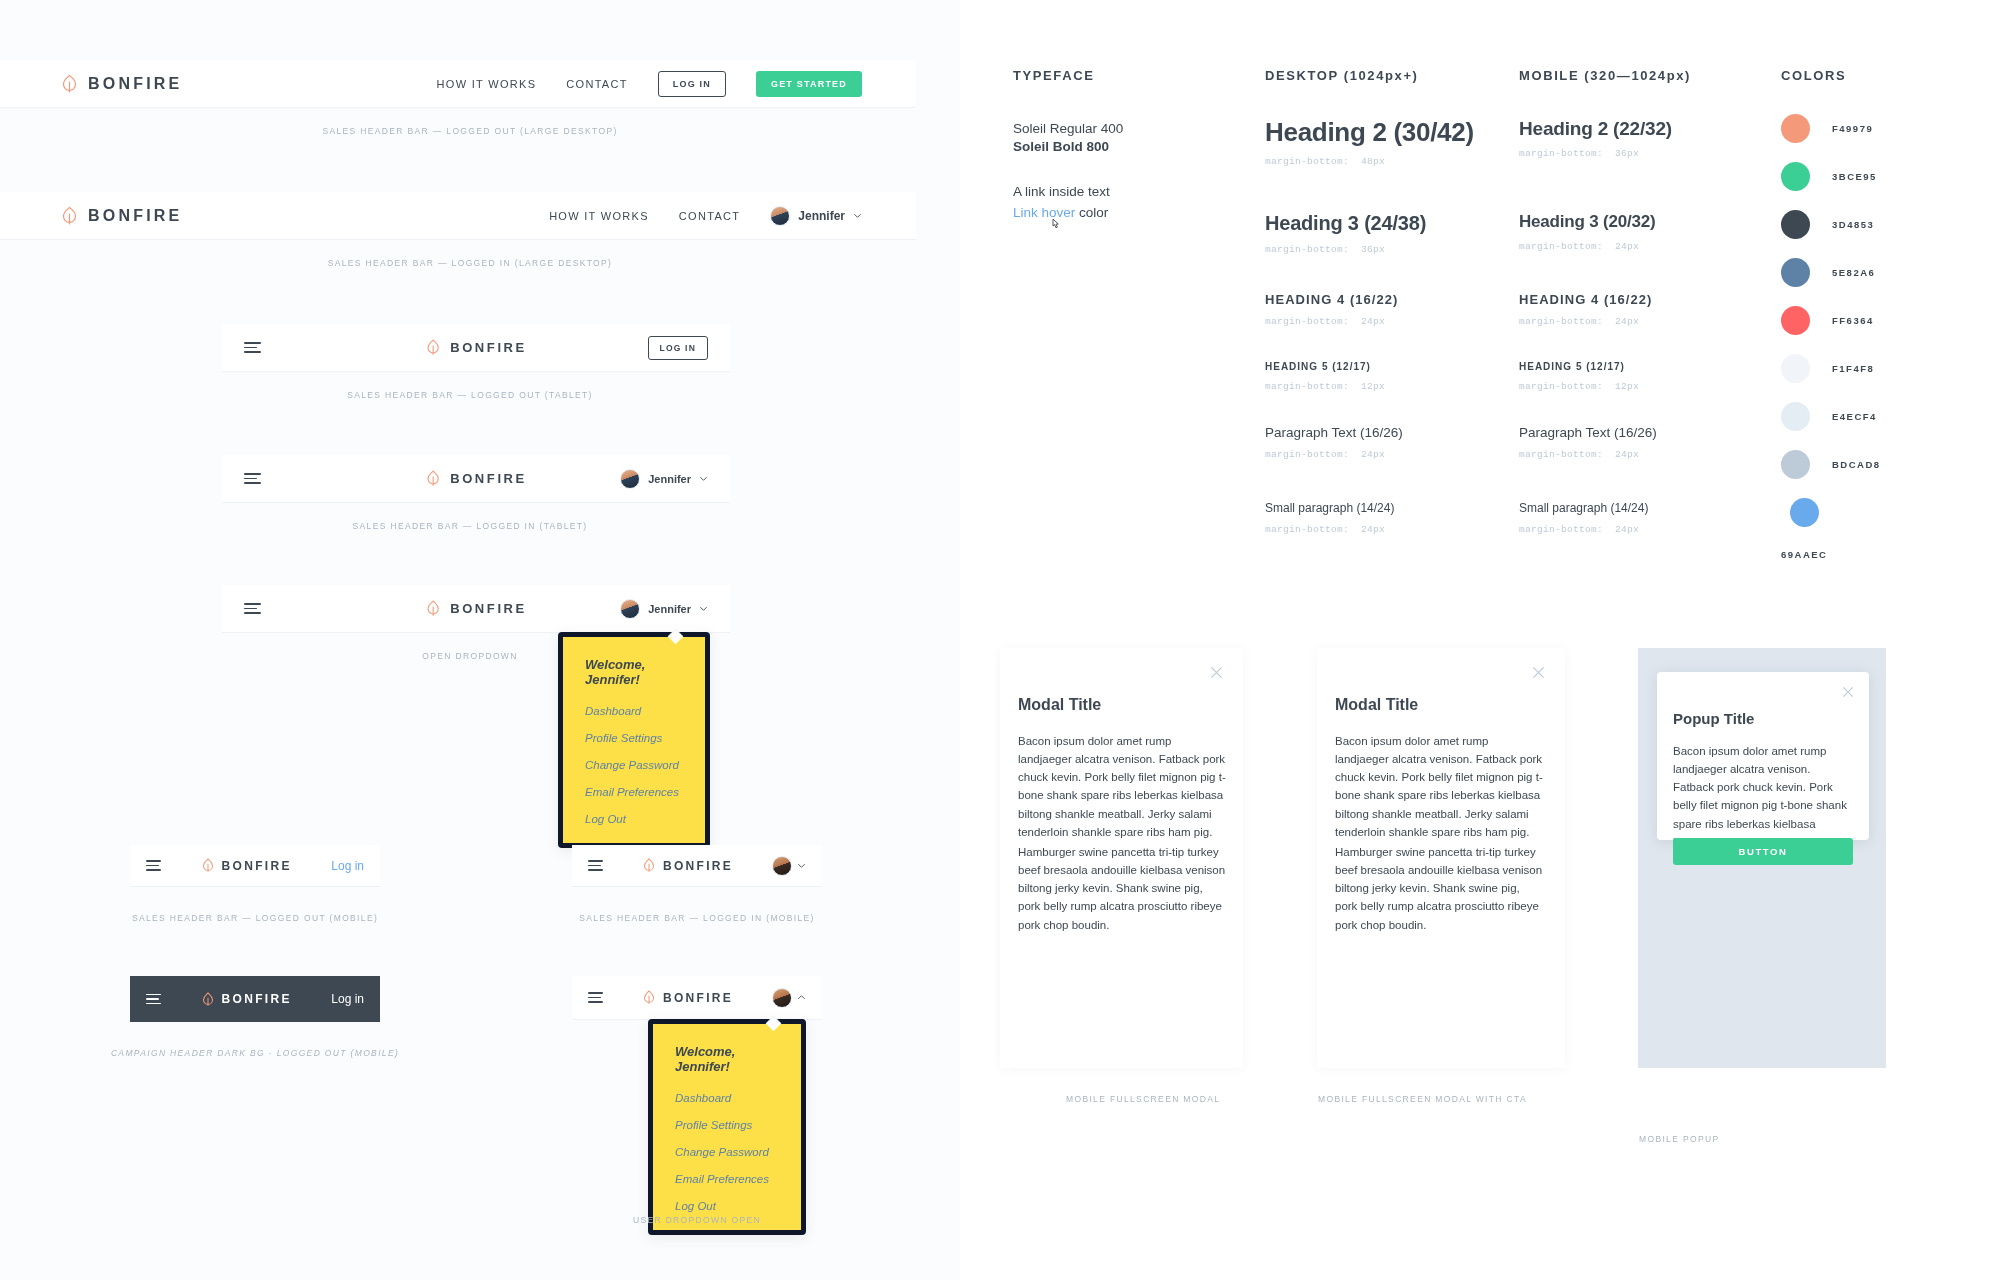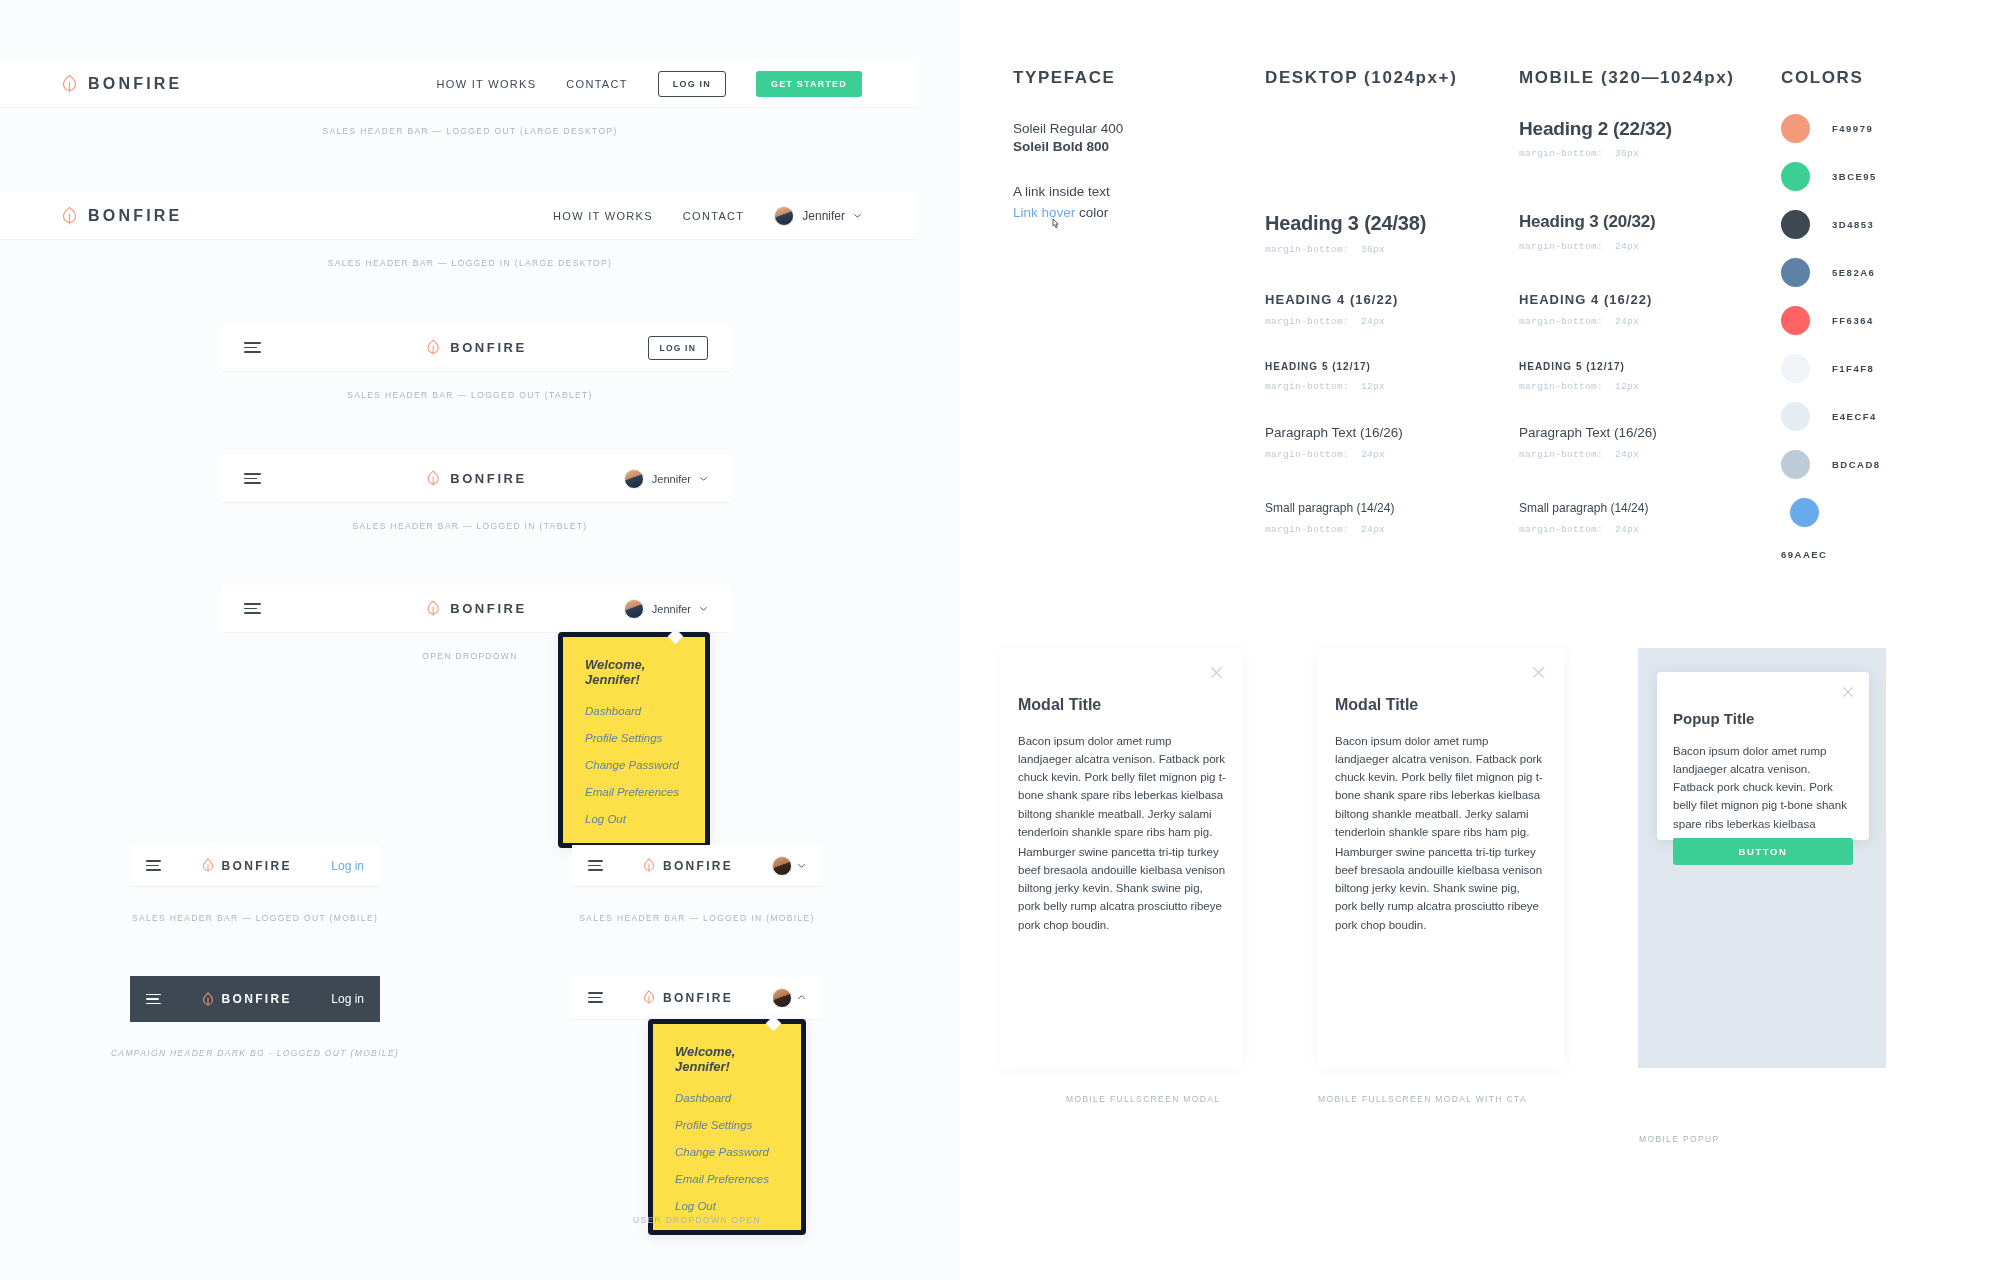--- a/index.html
+++ b/index.html
@@ -54,21 +54,21 @@
     padding: 8px 15px; font-size: 9px; letter-spacing: 1.2px;
     font-weight: 700; color: #ffffff; white-space: nowrap;
   }
   .user-chip { display: flex; align-items: center; gap: 8px; }
   .avatar {
     width: 20px; height: 20px; border-radius: 50%;
     background: linear-gradient(160deg,#e8b48f 0%,#c98a64 42%,#2f4258 43%,#1d2b3b 100%);
     flex: none; border: 1px solid #e4ecf4; overflow: hidden;
   }
   .avatar.b2 { background: linear-gradient(160deg,#d9a074 0%,#b5754c 45%,#3a2c24 46%,#211812 100%); }
-  .uname { font-size: 12px; color: #3d4853; }
+  .uname { font-size: 12px; color: #3d4853; font-weight: bold; }
   .caret { width: 9px; height: 9px; display:block; }
 
   .hamb { display: flex; flex-direction: column; gap: 3px; width: 17px; }
   .hamb span { display:block; height: 1.6px; background: #3d4853; border-radius: 1px; }
   .hamb span:nth-child(2){ width: 13px; }
   .hamb.white span { background: #ffffff; }
 
   .caption {
     position: absolute;
     font-size: 8.5px; letter-spacing: 1.35px; color: #a9b4c0;
@@ -90,21 +90,21 @@
   .dd-item { font-size: 11.5px; color: #5e82a6; margin-bottom: 15px; display:block; }
   .dd-item:last-child { margin-bottom: 0; }
   .dd-arrow {
     position: absolute; top: -6px; width: 11px; height: 11px;
     background: #fff; border-left: 1px solid #eef1f5; border-top: 1px solid #eef1f5;
     transform: rotate(45deg);
   }
 
   
   .col-head {
-    position: absolute; font-size: 17px; letter-spacing: 1.6px;
+    position: absolute; font-size: 13px; letter-spacing: 1.6px;
     font-weight: 700; color: #3d4853;
   }
   .tf-line { position: absolute; font-size: 13.5px; color: #3d4853; }
   .tf-line.bold { font-weight: 700; }
 
   .spec { position: absolute; }
   .spec .t { color: #3d4853; font-weight: 700; white-space: nowrap; }
   .spec .m {
     font-family: "Liberation Mono", monospace;
     font-size: 9.5px; color: #bdcad8; letter-spacing: .3px;
@@ -378,20 +378,24 @@
   <div class="tf-line" style="left:1013px;top:184px;">
     <span class="a">A link</span><span> inside text</span>
   </div>
   <div class="tf-line" style="left:1013px;top:205px;">
     <span class="h" style="color:#69aaec;">Link hover</span><span> color</span>
   </div>
   <svg class="cursor-ico" style="left:1049px;top:218px;" viewBox="0 0 12 14">
     <path d="M4 1 L4 8 L5.6 6.6 L7 9.8 L8.4 9.1 L7 6.2 L9.3 6 Z" fill="#ffffff" stroke="#3d4853" stroke-width=".9" stroke-linejoin="round"></path>
   </svg>
 
+  <div class="spec" style="left:1265px;top:118px;">
+    <div class="t h2">Heading 2 (30/42)</div>
+    <div class="m">margin-bottom:  48px</div>
+  </div>
   <div class="spec" style="left:1265px;top:212px;">
     <div class="t h3">Heading 3 (24/38)</div>
     <div class="m">margin-bottom:  36px</div>
   </div>
   <div class="spec" style="left:1265px;top:292px;">
     <div class="t h4">HEADING 4 (16/22)</div>
     <div class="m">margin-bottom:  24px</div>
   </div>
   <div class="spec" style="left:1265px;top:361px;">
     <div class="t h5">HEADING 5 (12/17)</div>

